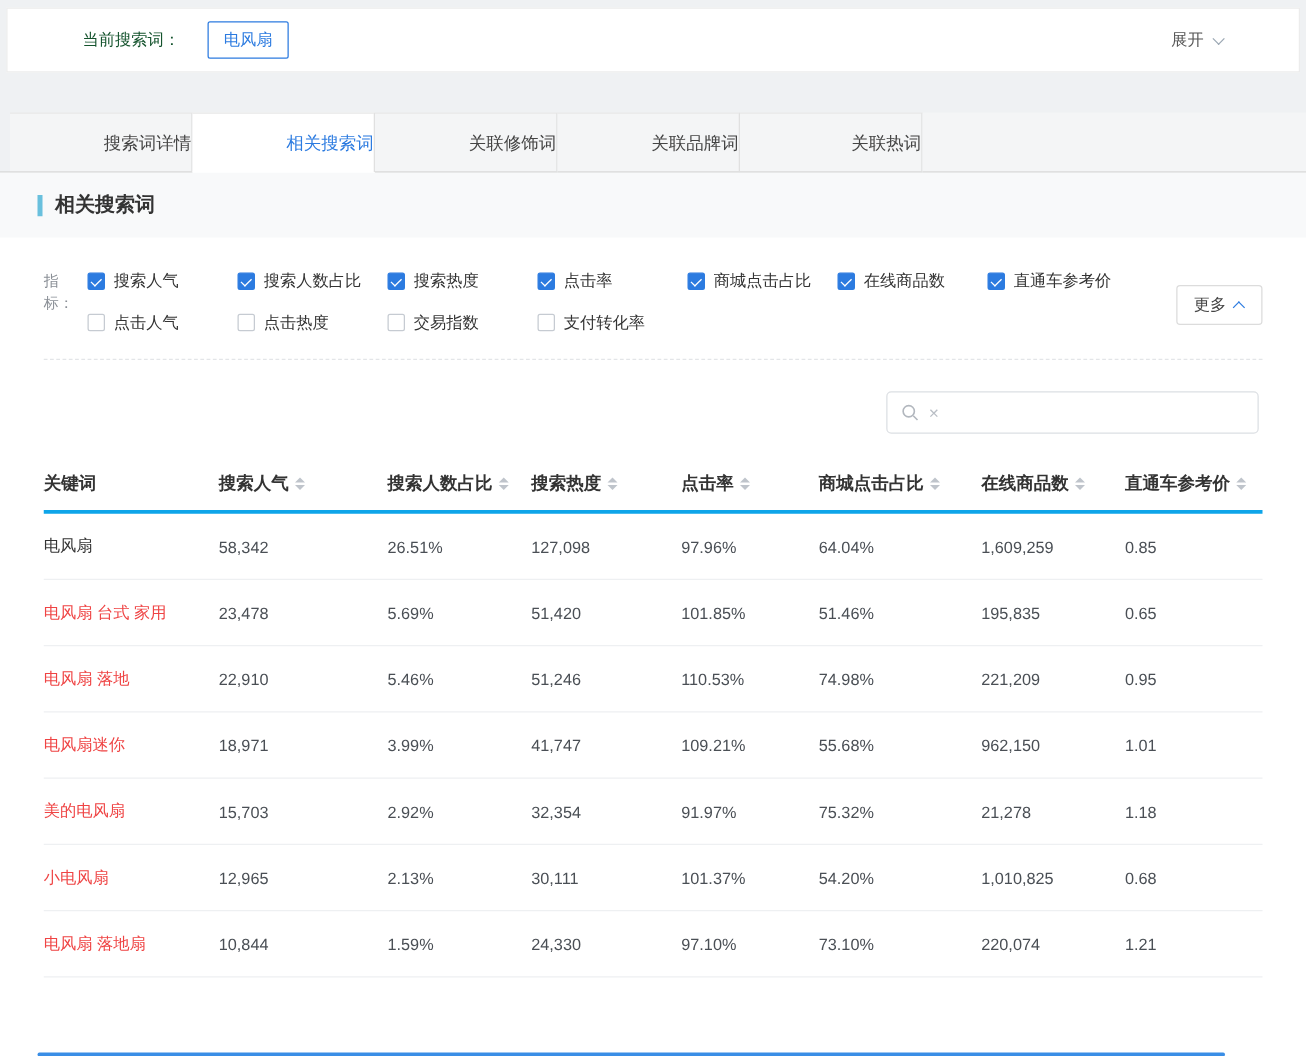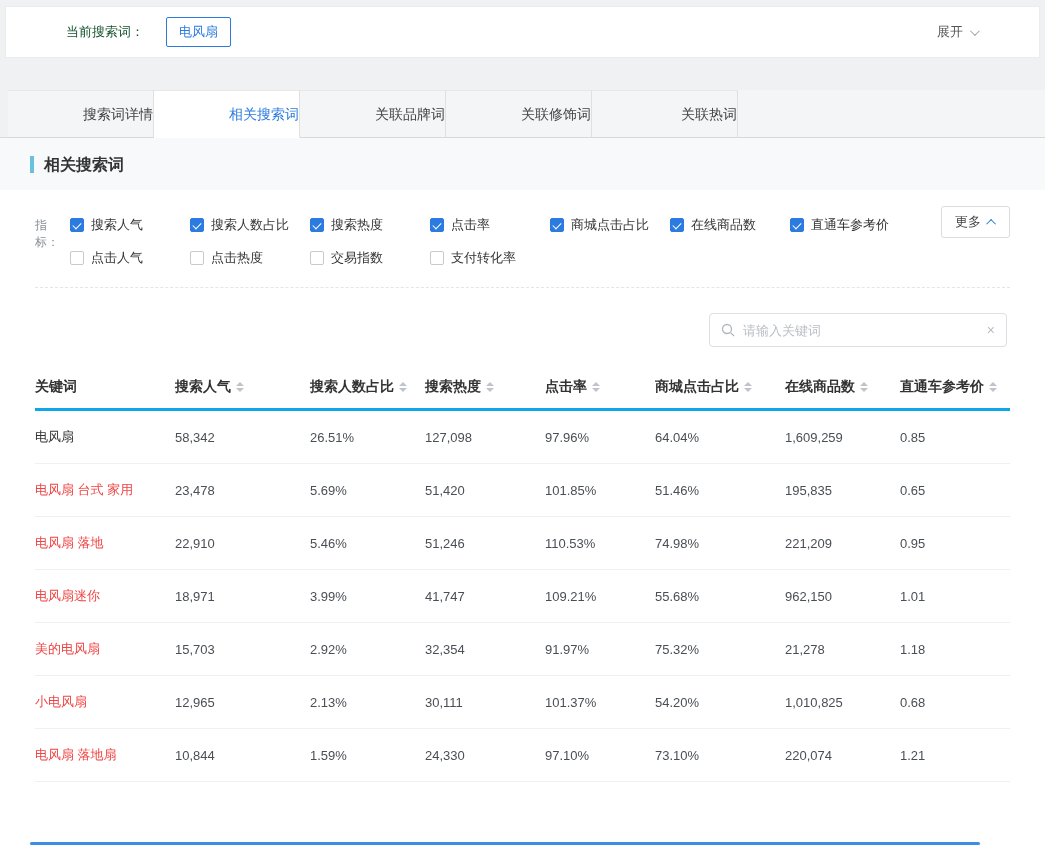--- a/index.html
+++ b/index.html
@@ -85,21 +85,21 @@
   }
   .checkbox.checked { background: #2c7be0; border-color: #2c7be0; }
   .checkbox.checked::after {
     content: "";
     width: 7px; height: 4px;
     border-left: 1.6px solid #fff;
     border-bottom: 1.6px solid #fff;
     transform: rotate(-45deg) translate(0.5px, -0.5px);
   }
   .more-btn {
-    position: absolute; right: 35px; top: 16px;
+    position: absolute; right: 35px; top: 38px;
     background: #fff; border: 1px solid #dcdcdc; border-radius: 3px;
     font-size: 13px; color: #444;
     padding: 6px 13px;
     display: flex; align-items: center; gap: 8px;
     cursor: pointer;
   }
   .chevron-up {
     width: 7px; height: 7px;
     border-left: 1.5px solid #2c7be0;
     border-top: 1.5px solid #2c7be0;
@@ -158,22 +158,22 @@
   </div>
   <div class="expand-btn">
     <span>展开</span>
     <span class="chevron-down"></span>
   </div>
 </div>
 
 <div class="tab-strip">
     <div class="tab">搜索词详情</div>
     <div class="tab active">相关搜索词</div>
+    <div class="tab">关联修饰词</div>
     <div class="tab">关联品牌词</div>
-    <div class="tab">关联修饰词</div>
     <div class="tab">关联热词</div>
     <div class="tab-filler"></div>
   </div>
 
 <div class="content">
 
   <div class="section-header">
     <div class="section-title">相关搜索词</div>
   </div>
 
@@ -232,21 +232,20 @@
   </div>
 
   <div class="dashed-divider"></div>
 
   <div class="search-row">
     <div class="search-box">
       <svg width="14" height="14" viewBox="0 0 14 14">
         <circle cx="6" cy="6" r="4.5" fill="none" stroke="#b2b7be" stroke-width="1.3"></circle>
         <line x1="9.6" y1="9.6" x2="13" y2="13" stroke="#b2b7be" stroke-width="1.3"></line>
       </svg>
-      <input type="text" placeholder="请输入关键词" style="">
       <span class="clear-x">×</span>
     </div>
   </div>
 
   <div class="table-wrap">
     <div class="thead">
         <div class="th">
           <span>关键词</span>
         </div>
         <div class="th">

